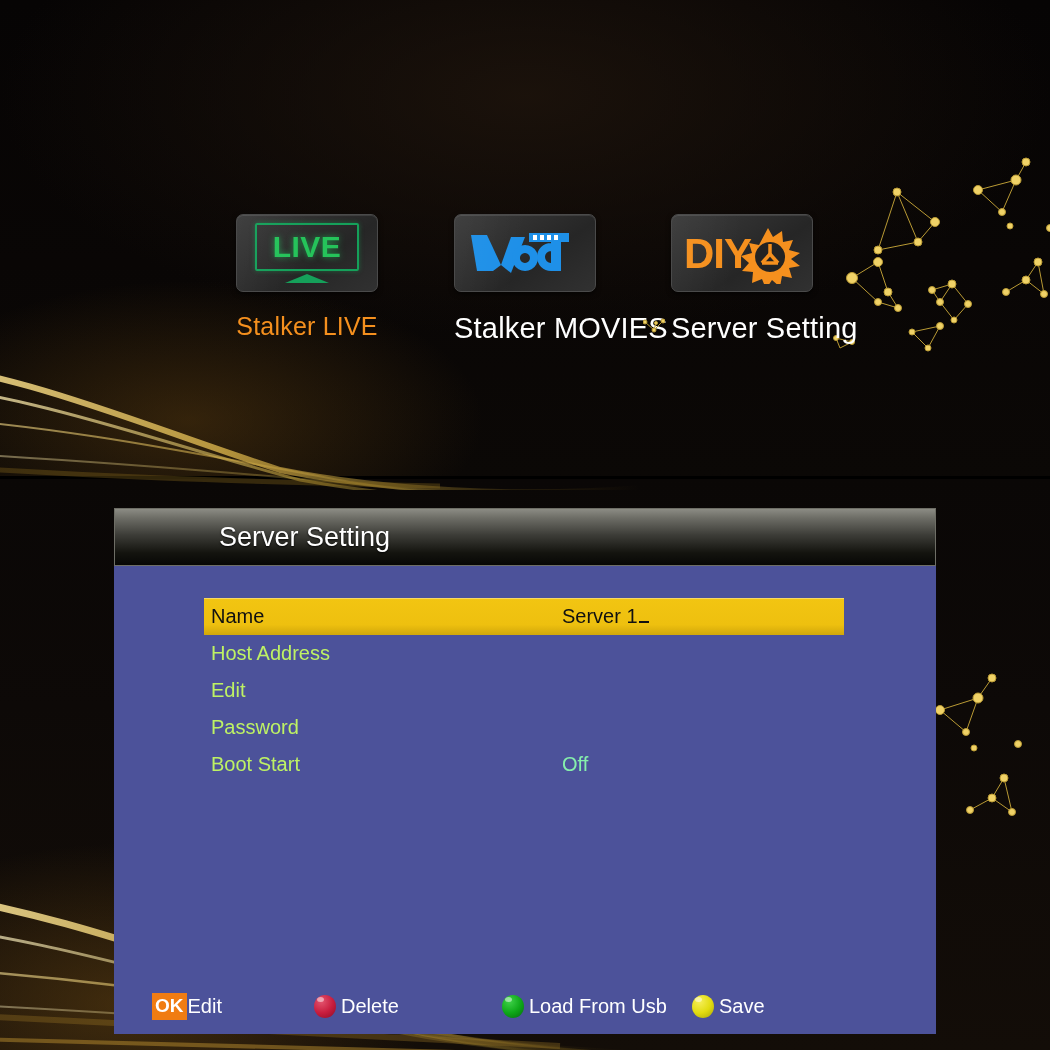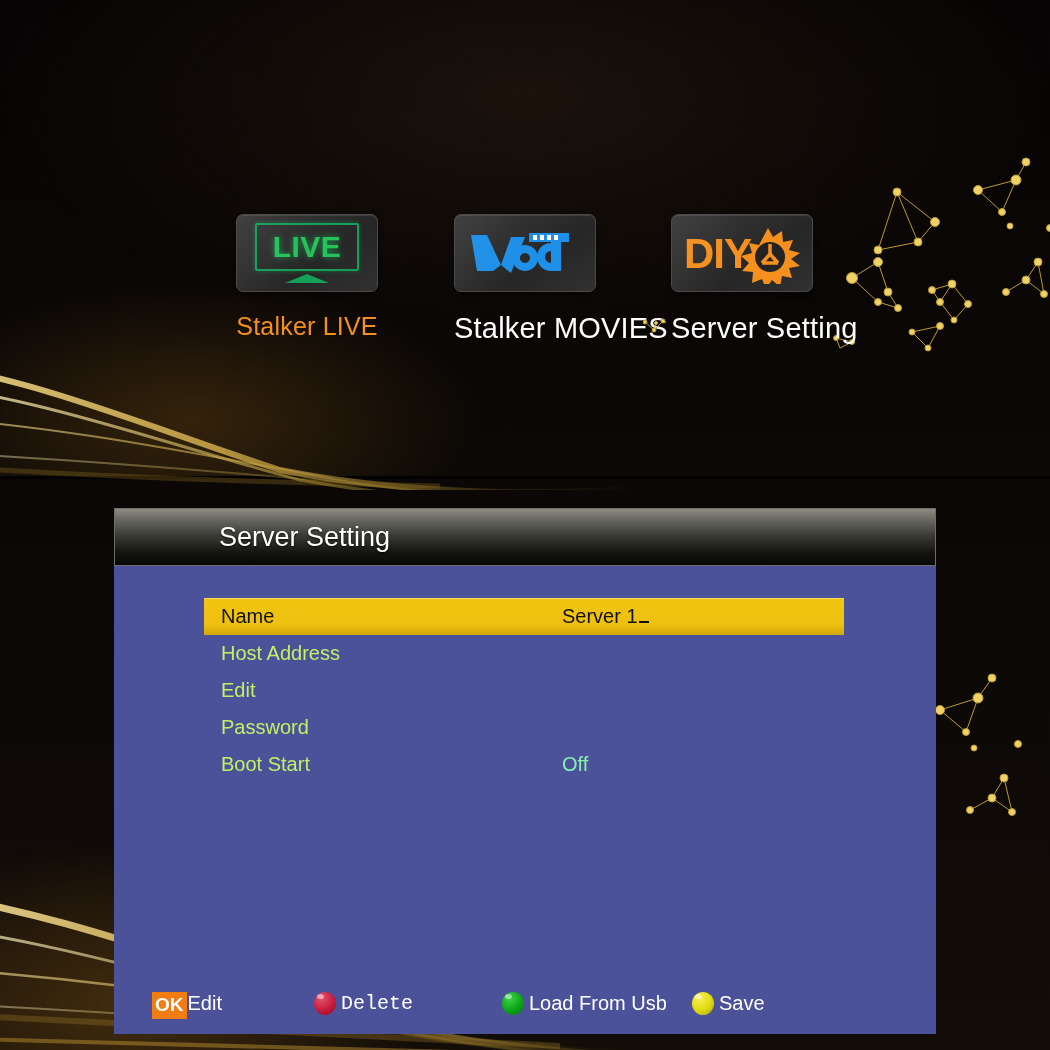--- a/index.html
+++ b/index.html
@@ -209,21 +209,21 @@
     left: 90px;
     top: 32px;
     width: 640px;
   }
   .form-row {
     position: relative;
     height: 37px;
     display: flex;
     align-items: center;
     box-sizing: border-box;
-    padding-left: 17px;
+    padding-left: 7px;
   }
   .form-row.highlight {
     background: linear-gradient(180deg, #f2c512 0%, #eec00f 72%, #d1a70a 100%);
     box-shadow: inset 0 1px 0 rgba(255,255,255,0.35);
   }
   .row-label {
     font-size: 20px;
     color: #bef264;
     white-space: nowrap;
   }
@@ -248,21 +248,21 @@
   .action-bar {
     position: absolute;
     left: 0;
     bottom: 14px;
     width: 822px;
     height: 28px;
   }
   .action {
     position: absolute;
     display: flex;
-    align-items: flex-start;
+    align-items: center;
     height: 28px;
     white-space: nowrap;
   }
   .action-text {
     font-size: 20px;
     color: #ffffff;
   }
   .btn-ok {
     background: #f07c12;
     color: #ffffff;
@@ -527,21 +527,21 @@
 
       </div>
 
       <div class="action-bar">
 
         <div class="action" style="left:38px;">
           <span class="btn-ok">OK</span>
           <span class="action-text">Edit</span>
         </div>
 
-        <div class="action" style="left:200px;font-family:Liberation Mono, monospace;">
+        <div class="action" style="left:200px;">
           <span class="dot dot-red"></span>
           <span class="action-text">Delete</span>
         </div>
 
         <div class="action" style="left:388px;">
           <span class="dot dot-green"></span>
           <span class="action-text">Load From Usb</span>
         </div>
 
         <div class="action" style="left:578px;">

